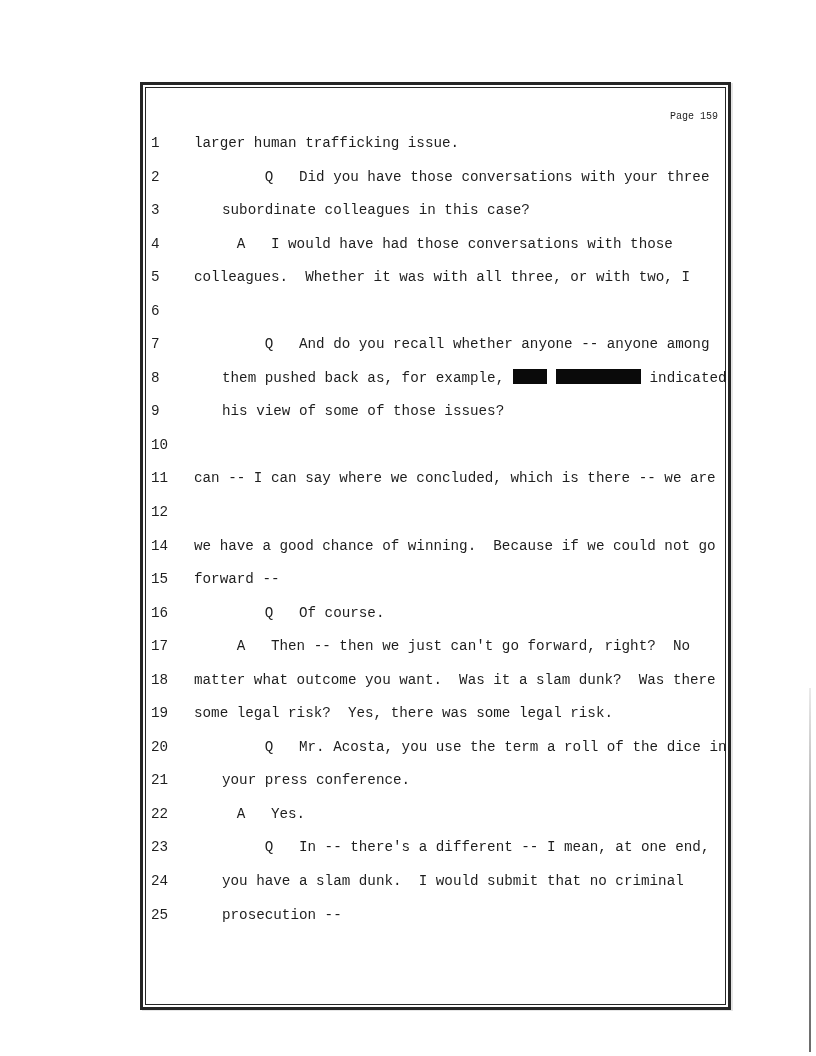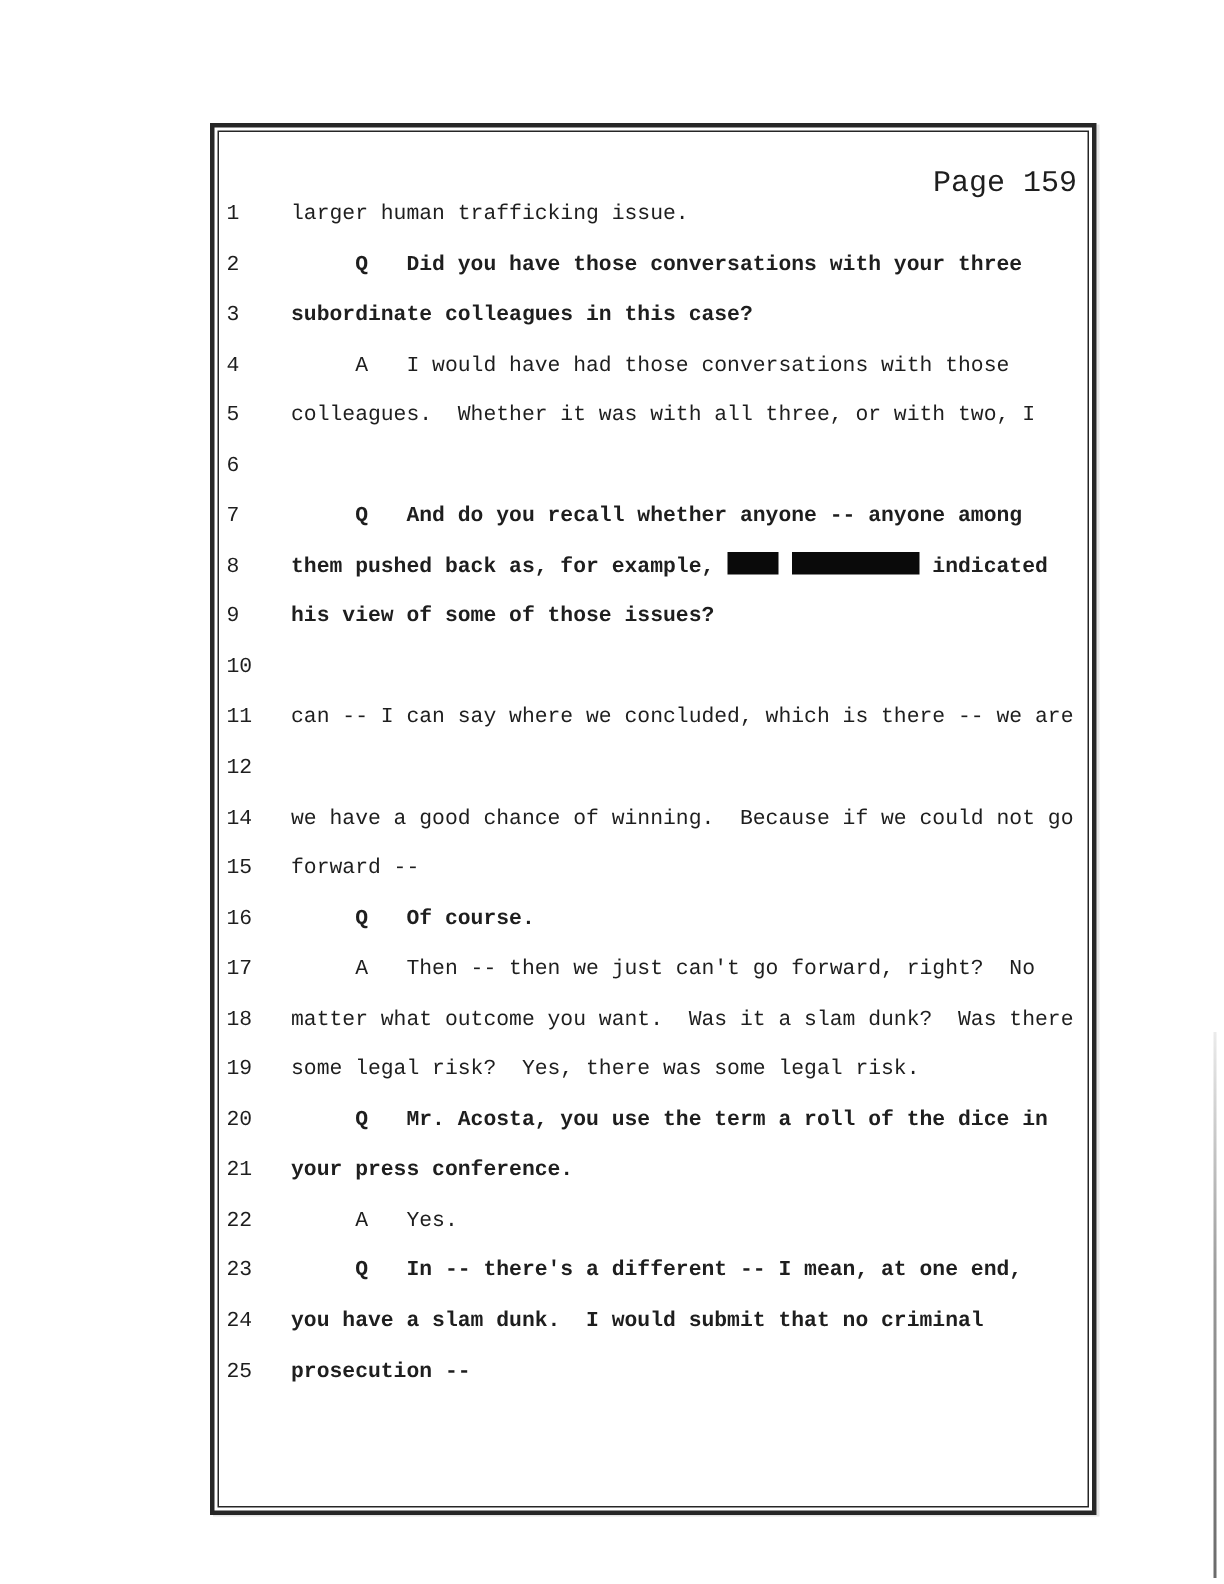--- a/index.html
+++ b/index.html
@@ -32,21 +32,21 @@
     box-sizing: border-box;
     width: 100%;
     height: 100%;
     position: relative;
     background: #ffffff;
   }
   .page-num {
     position: absolute;
     top: 23px;
     right: 7px;
-    font-size: 20px;
+    font-size: 10px;
     color: var(--ink, #1e1e1e);
     white-space: pre;
   }
   .rows {
     position: absolute;
     top: 39px;
     left: 0;
     right: 0;
   }
   .row {
@@ -58,21 +58,21 @@
     white-space: pre;
   }
   .num {
     flex: none;
     width: 43px;
     padding-left: 5px;
     box-sizing: content-box;
     font-weight: normal;
   }
   .txt { flex: none; }
-  .txt.bold { font-weight: bold; }
+  .txt.bold { font-weight: normal; margin-left: 28px; }
   .redact {
     display: inline-block;
     height: 15px;
     background: var(--redaction, #0a0a0a);
     vertical-align: -2px;
   }
   
   .scan-artifact {
     position: absolute;
     left: 809px;

